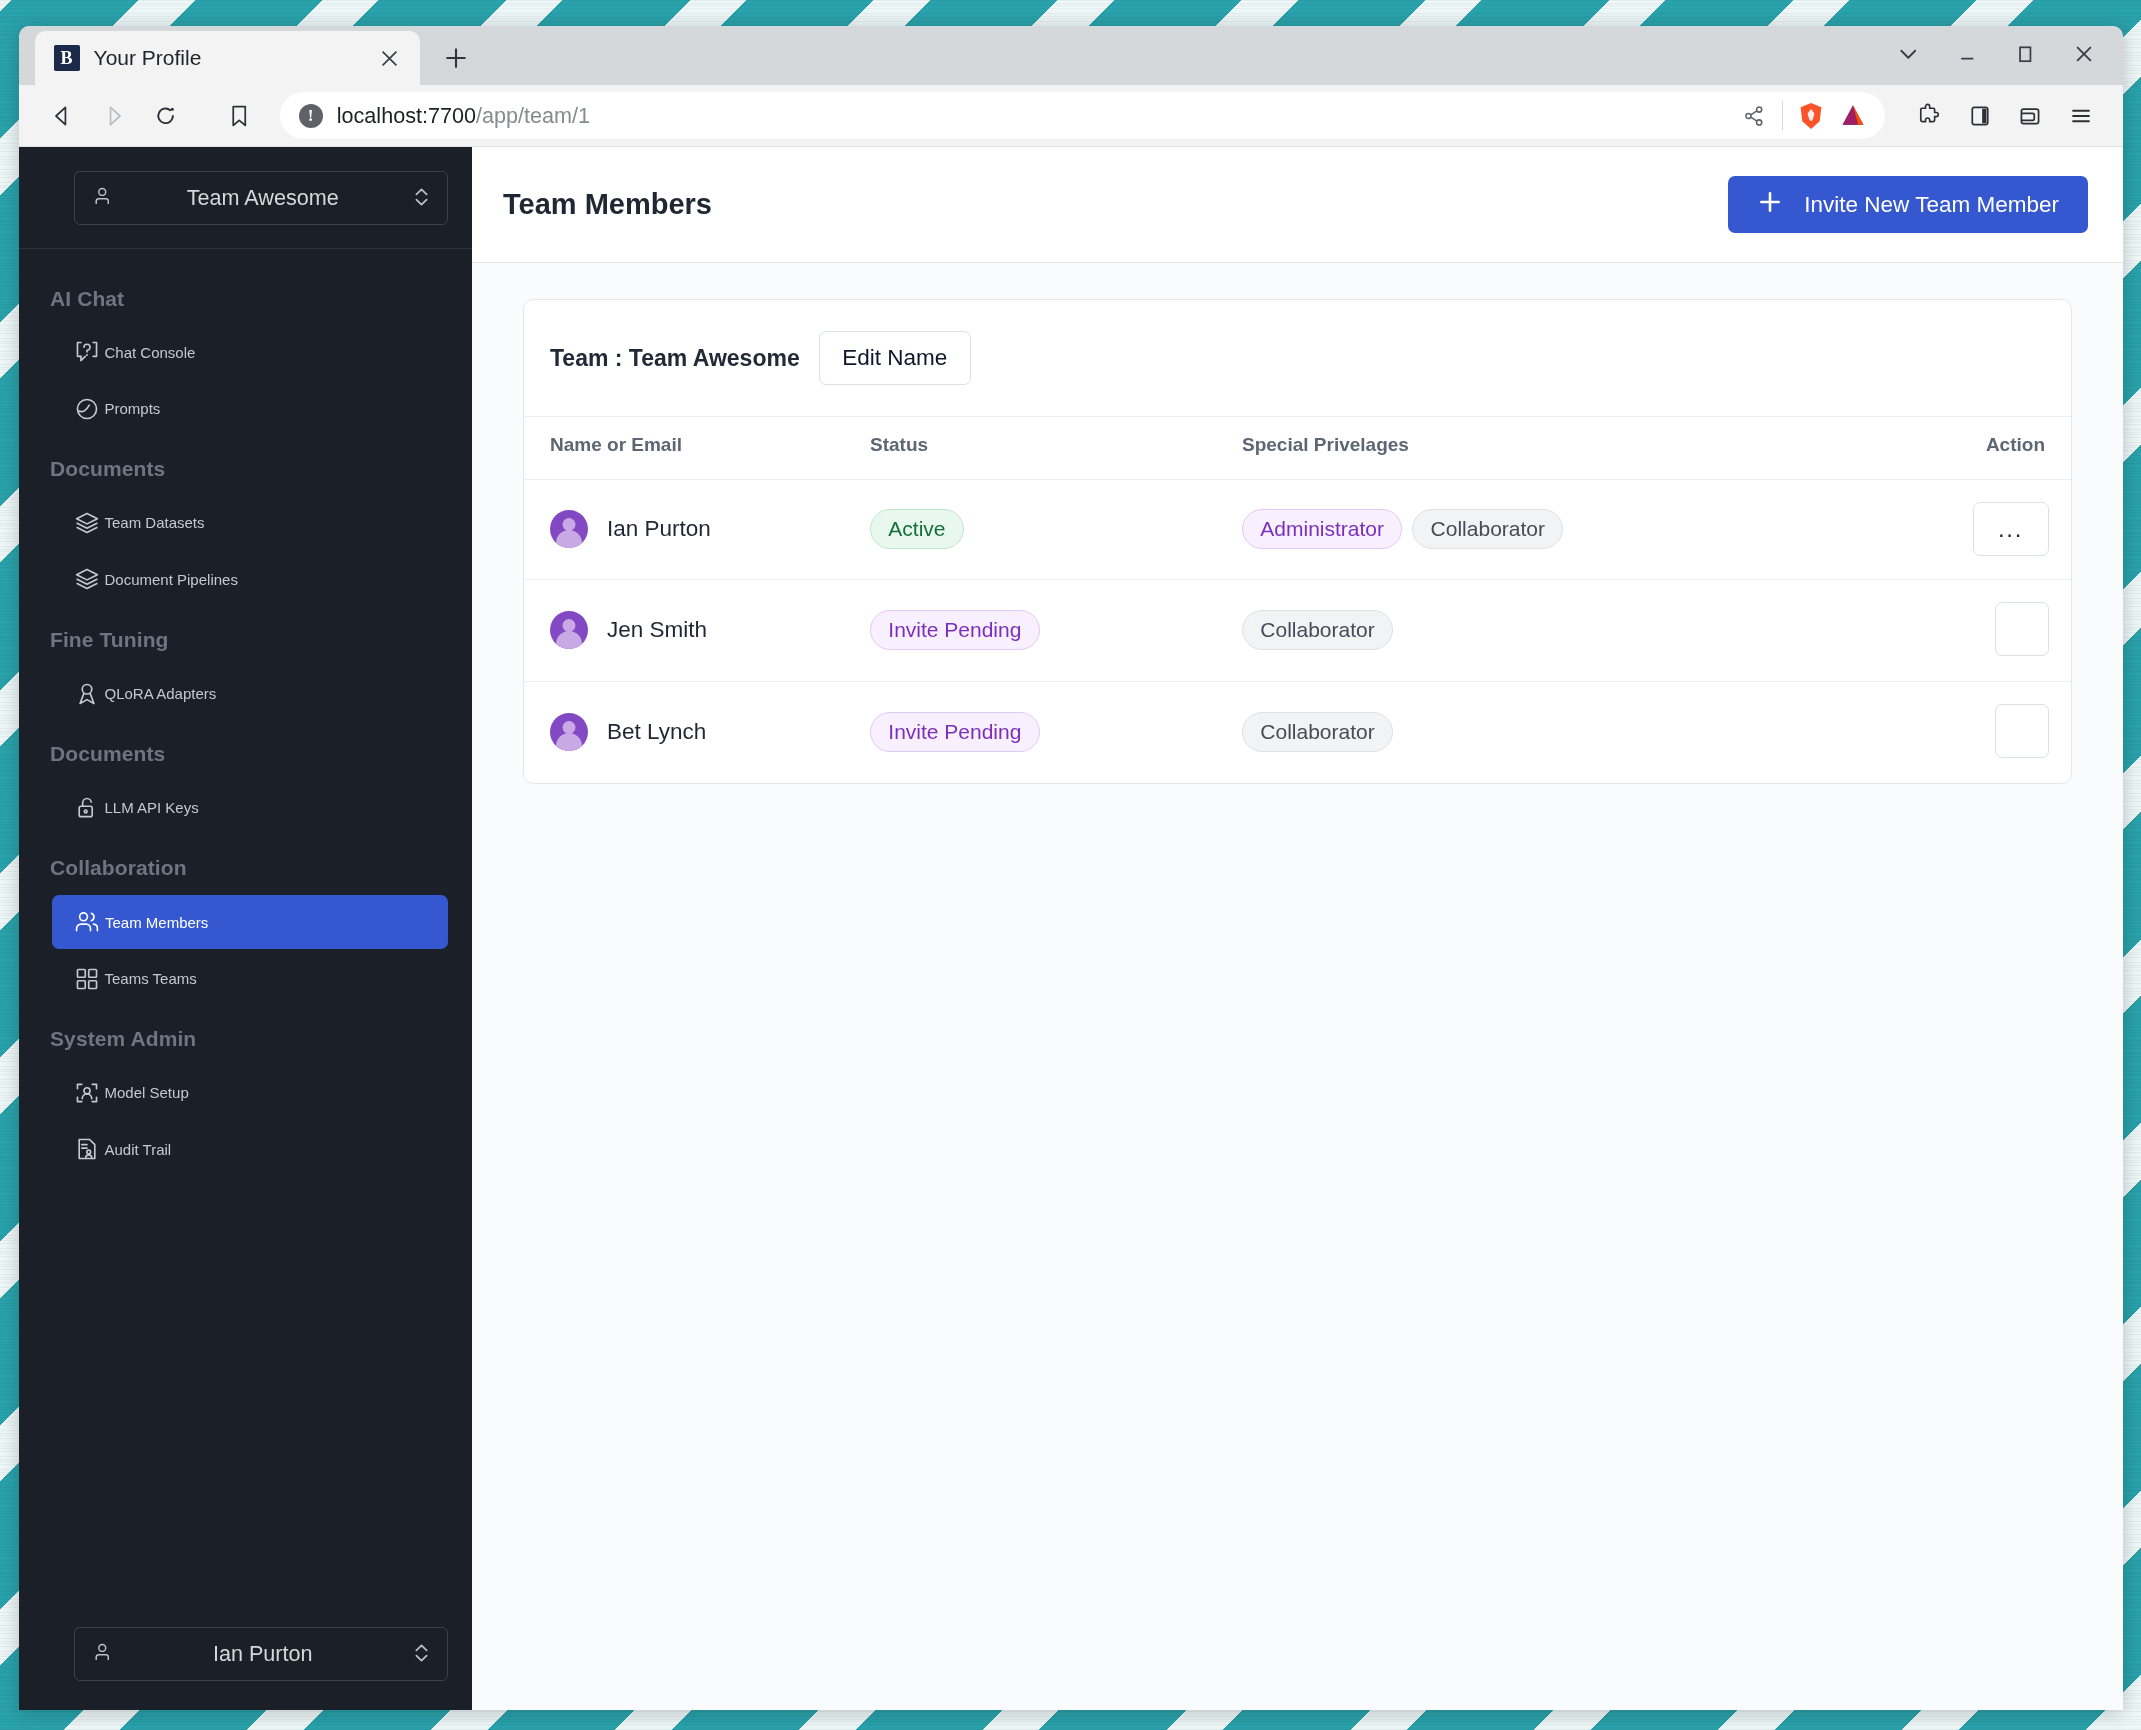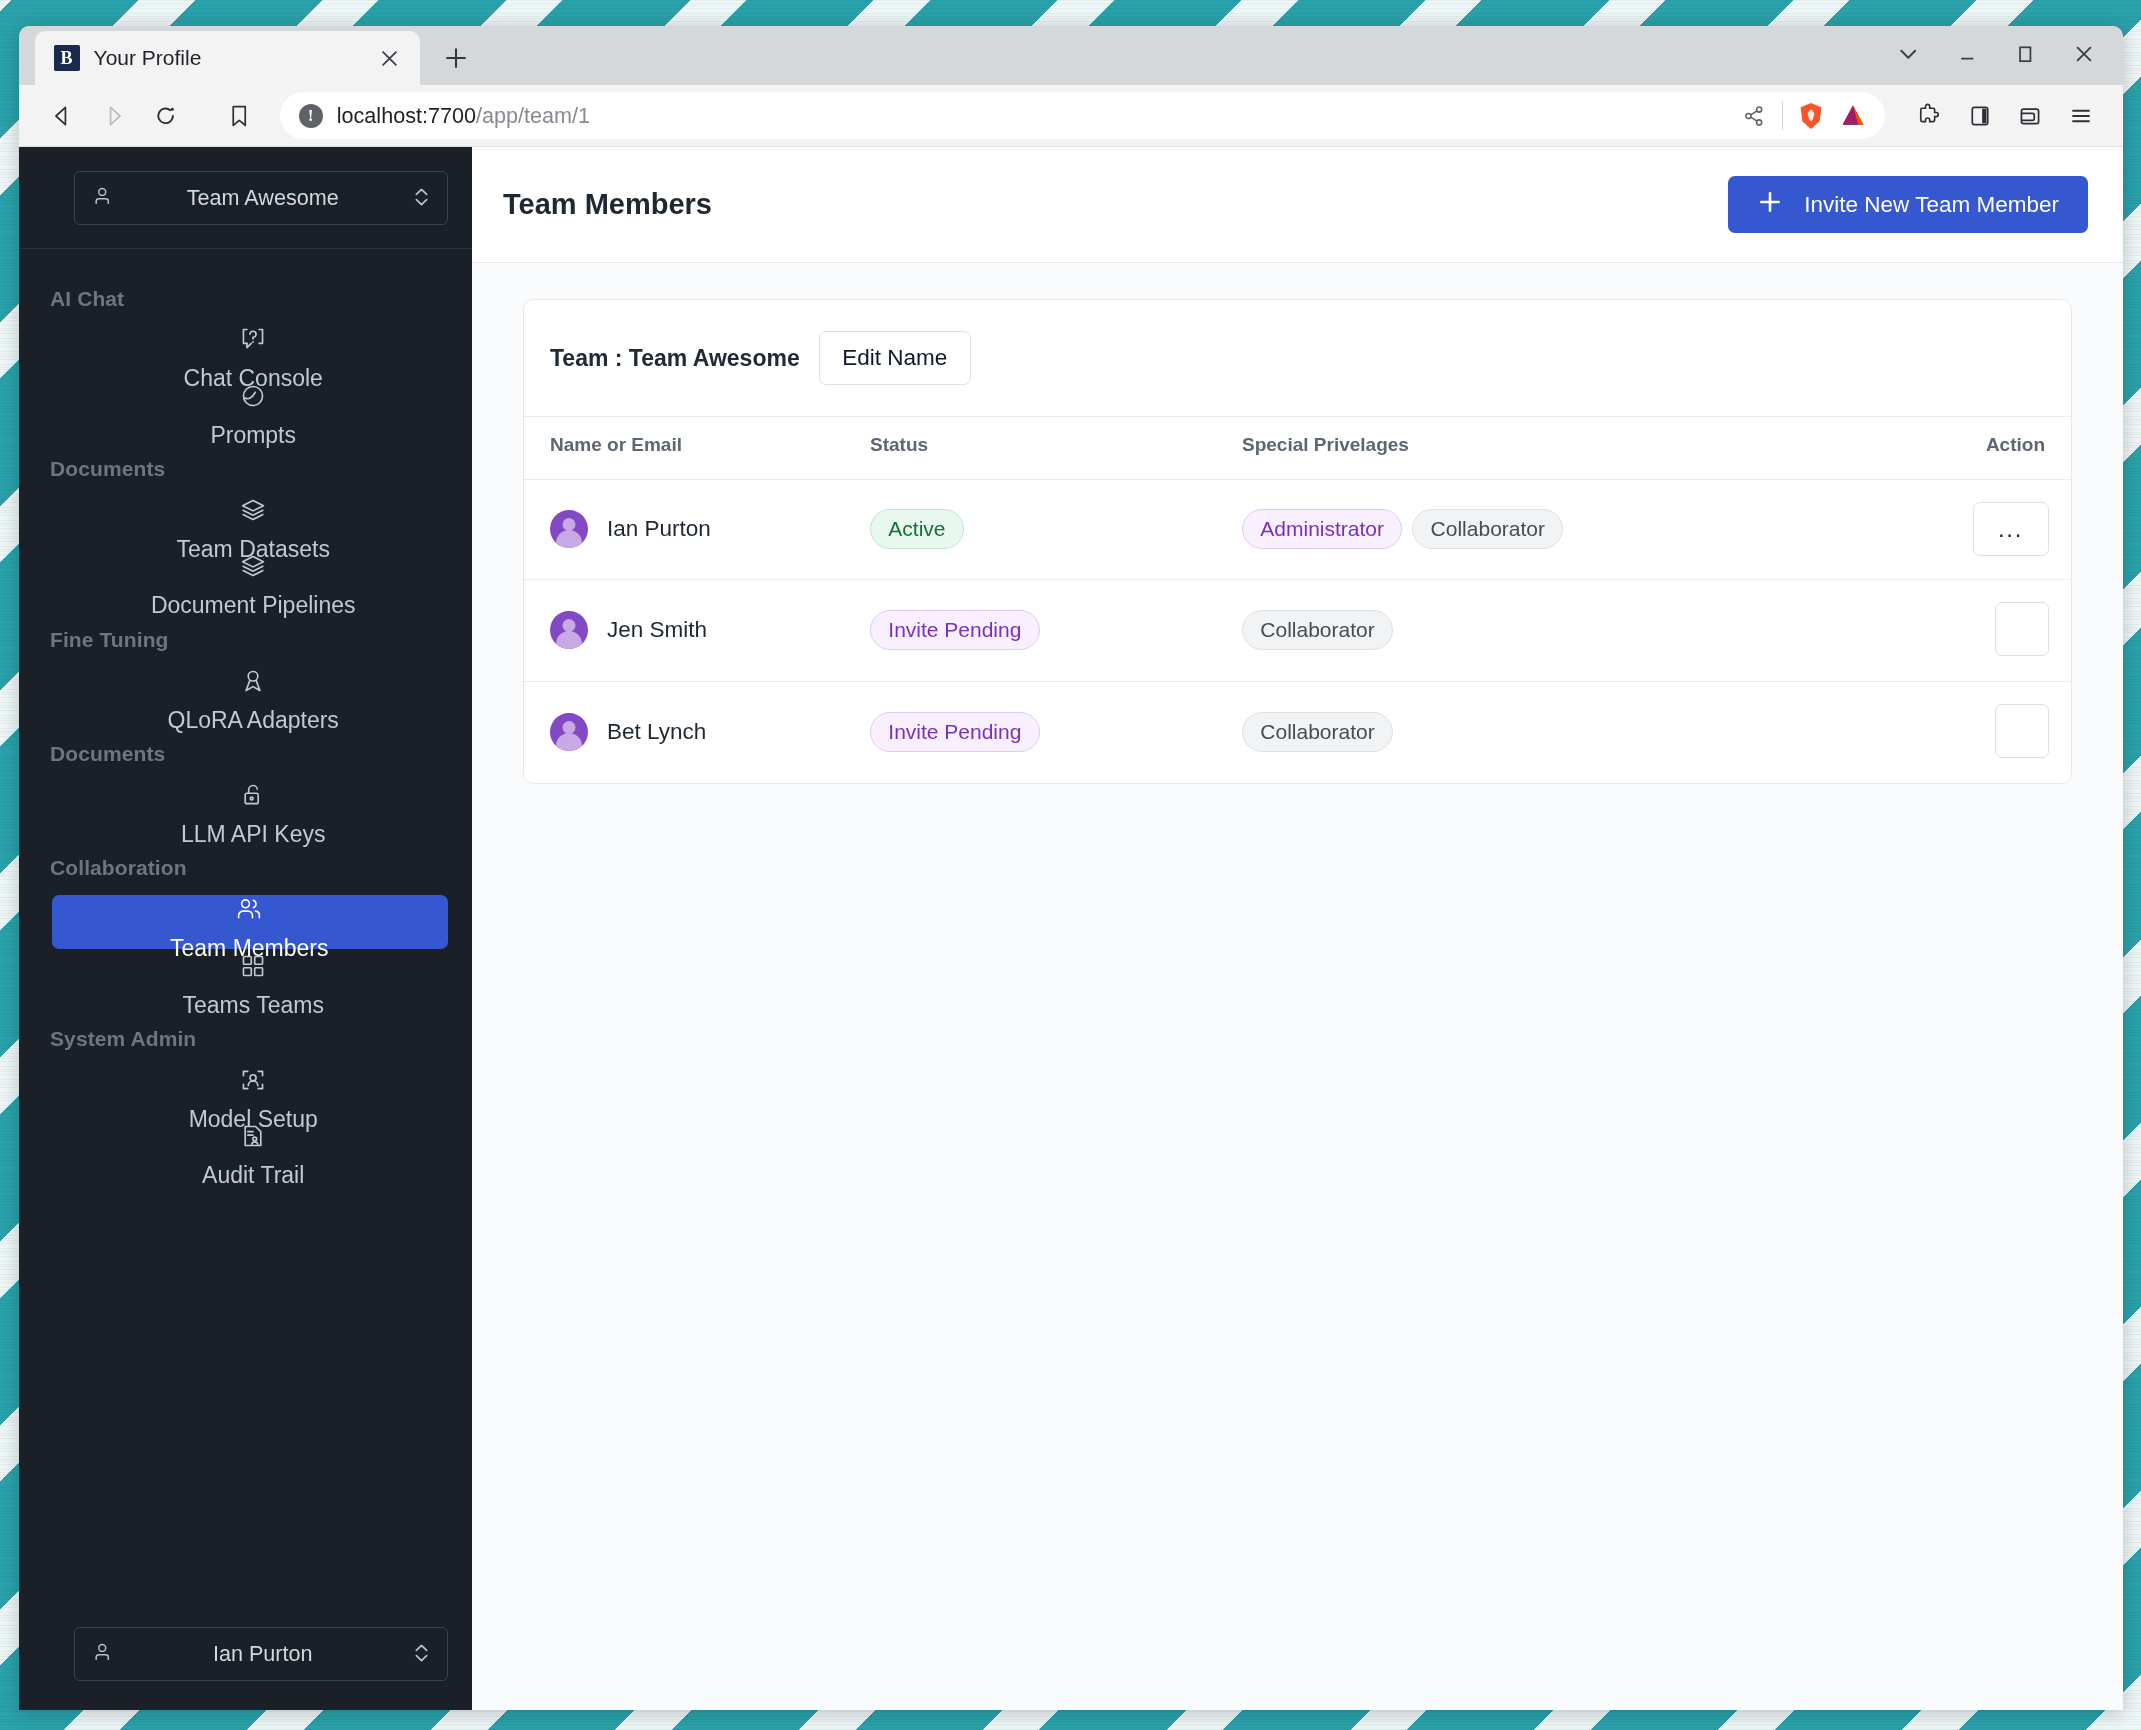--- a/index.html
+++ b/index.html
@@ -207,30 +207,29 @@
   .nav-section {
     font-size: 21px;
     font-weight: bold;
     color: #6d757f;
     padding: 19px 31px 12px 31px;
     letter-spacing: 0.1px;
   }
   .nav-item {
     display: flex;
     align-items: center;
-    gap: 12px;
+    gap: 4px;
     padding: 0 22.5px 0 31px;
     height: 54px;
     margin: 2.6px 15.6px 2.6px 22.5px;
     border-radius: 7px;
-    font-size: 23px;
+    font-size: 15px;
     color: #c3c9d1;
     cursor: pointer;
     white-space: nowrap;
-    flex-direction: column;
   }
   .nav-item .ic { width: 28px; height: 28px; flex: 0 0 28px; display:flex; align-items:center; justify-content:center; }
   .nav-item.active {
     background: #3557cf;
     color: #ffffff;
     margin-left: 33px;
     margin-right: 24px;
     padding-left: 21px;
   }
   .sidebar-footer {

